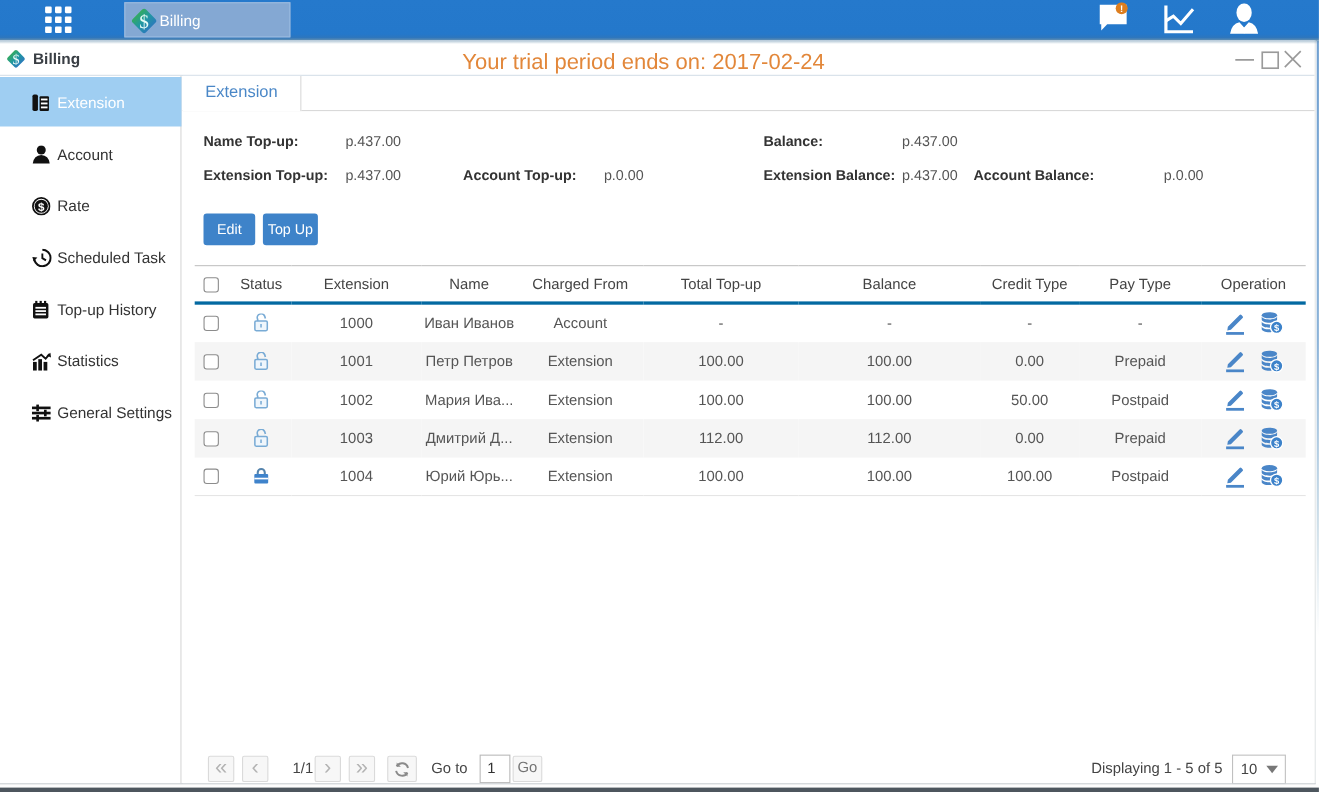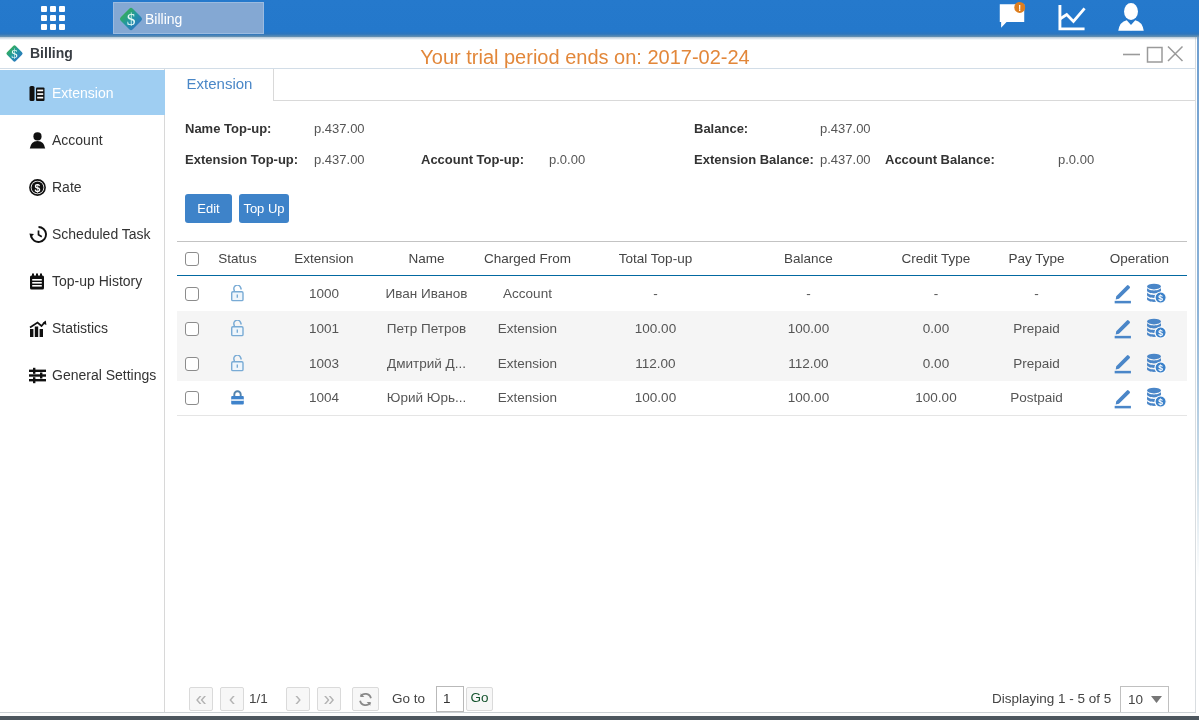--- a/index.html
+++ b/index.html
@@ -34,21 +34,21 @@
 #content { left:166px; top:32px; width:1029px; height:644px; background:#fff; }
 #tabstrip { left:0; top:0; width:1029px; height:32px; border-bottom:1px solid #d9d9d9; }
 #tab1 { left:0; top:0; width:108px; height:32px; background:#fff; border-right:1px solid #d9d9d9; color:#4a87c7; font-size:15px; text-align:center; line-height:30px; }
 .lab { position:absolute; font-size:13px; font-weight:bold; color:#333; white-space:nowrap; }
 .val { position:absolute; font-size:13px; color:#555; white-space:nowrap; }
 .btn { position:absolute; top:125px; height:29px; background:#3e83c9; color:#fff; font-size:13px; text-align:center; line-height:29px; border-radius:3px; }
 
 
 #tbl { left:11px; top:172px; width:1010px; }
 #tbl table { border-collapse:collapse; table-layout:fixed; width:1010px; }
-#tbl th { height:34px; font-weight:normal; color:#444; font-size:13.5px; border-top:1px solid #c3c3c3; border-bottom:1px solid #0369a1; text-align:center; padding:0; }
+#tbl th { height:34px; font-weight:normal; color:#444; font-size:13.5px; border-top:1px solid #c3c3c3; border-bottom:3px solid #0369a1; text-align:center; padding:0; }
 #tbl td { height:35px; color:#555; font-size:13.5px; text-align:center; padding:0; }
 #tbl tr.alt td { background:#f5f5f5; }
 #tbl tr.last td { border-bottom:1px solid #e5e5e5; }
 .cb { display:inline-block; width:14px; height:14px; border:1px solid #8c8c8c; border-radius:3px; background:#fff; vertical-align:middle; }
 
 
 .pgbtn { position:absolute; top:618px; width:24px; height:24px; background:#f7f7f7; border:1px solid #dadada; border-radius:2px; color:#b3b3b3; font-size:20px; text-align:center; line-height:20px; }
 .pgtxt { position:absolute; top:622px; font-size:13.5px; color:#444; }
 #goin { position:absolute; left:270px; top:617px; width:28px; height:26px; border:1px solid #b9b9b9; background:#fff; font-size:13.5px; color:#333; text-align:left; padding-left:6px; line-height:24px; }
 #dd { position:absolute; left:954px; top:617px; width:49px; height:27px; border:1px solid #c0c0c0; background:#fff; font-size:13.5px; color:#444; }
@@ -293,20 +293,38 @@
                 <td>100.00</td>
                 <td>100.00</td>
                 <td>0.00</td>
                 <td>Prepaid</td>
             <td><svg width="20" height="22" viewBox="0 0 17 21" style="vertical-align:middle;margin-right:14px">
                     <use href="#pencil"></use>
                   </svg><svg width="21" height="21" viewBox="0 0 21 21" style="vertical-align:middle">
                     <use href="#coins"></use>
                   </svg></td>
           </tr>
+          <tr>
+            <td style="text-align:left;padding-left:8px"><span class="cb"></span></td>
+            <td><svg width="15" height="17" viewBox="0 0 15 17" style="vertical-align:middle">
+                    <use href="#lock-open"></use>
+                  </svg></td>
+            <td>1002</td>
+                <td>Мария Ива...</td>
+                <td>Extension</td>
+                <td>100.00</td>
+                <td>100.00</td>
+                <td>50.00</td>
+                <td>Postpaid</td>
+            <td><svg width="20" height="22" viewBox="0 0 17 21" style="vertical-align:middle;margin-right:14px">
+                    <use href="#pencil"></use>
+                  </svg><svg width="21" height="21" viewBox="0 0 21 21" style="vertical-align:middle">
+                    <use href="#coins"></use>
+                  </svg></td>
+          </tr>
           <tr class="alt">
             <td style="text-align:left;padding-left:8px"><span class="cb"></span></td>
             <td><svg width="15" height="17" viewBox="0 0 15 17" style="vertical-align:middle">
                     <use href="#lock-open"></use>
                   </svg></td>
             <td>1003</td>
                 <td>Дмитрий Д...</td>
                 <td>Extension</td>
                 <td>112.00</td>
                 <td>112.00</td>
@@ -335,32 +353,32 @@
                   </svg><svg width="21" height="21" viewBox="0 0 21 21" style="vertical-align:middle">
                     <use href="#coins"></use>
                   </svg></td>
           </tr>
         </tbody>
           </table>
       </div>
 
       <div class="pgbtn" style="left:23px">«</div>
       <div class="pgbtn" style="left:54px">‹</div>
-      <div class="pgtxt" style="left:83px">1/1</div>
+      <div class="pgtxt" style="left:100px">1/1</div>
       <div class="pgbtn" style="left:120px">›</div>
       <div class="pgbtn" style="left:151px">»</div>
       <div class="pgbtn" style="left:186px;width:27px"><svg width="15" height="15" viewBox="0 0 15 15" style="margin-top:4px">
         <path d="M12.9 6.2 a5.6 5.6 0 0 0 -10.3 -1.6" fill="none" stroke="#8a8a8a" stroke-width="1.8"></path>
         <path d="M2.6 1.2 v3.8 h3.8 z" fill="#8a8a8a"></path>
         <path d="M2.1 8.8 a5.6 5.6 0 0 0 10.3 1.6" fill="none" stroke="#8a8a8a" stroke-width="1.8"></path>
         <path d="M12.4 13.8 v-3.8 h-3.8 z" fill="#8a8a8a"></path>
       </svg></div>
       <div class="pgtxt" style="left:226px">Go to</div>
       <div id="goin">1</div>
-      <div class="pgbtn" style="left:300px;width:27px;color:#14532d;font-size:13.5px">Go</div>
+      <div class="pgbtn" style="left:300px;width:27px;color:#737373;font-size:13.5px">Go</div>
       <div class="pgtxt" style="left:826px">Displaying 1 - 5 of 5</div>
       <div id="dd">
           <span style="position:absolute;left:7px;top:5px">10</span>
         <svg style="position:absolute;right:6px;top:9px" width="11" height="8" viewBox="0 0 11 8">
             <path d="M0 0 h11 l-5.5 7 z" fill="#777"></path>
           </svg>
       </div>
     </div>
   </div>
 

